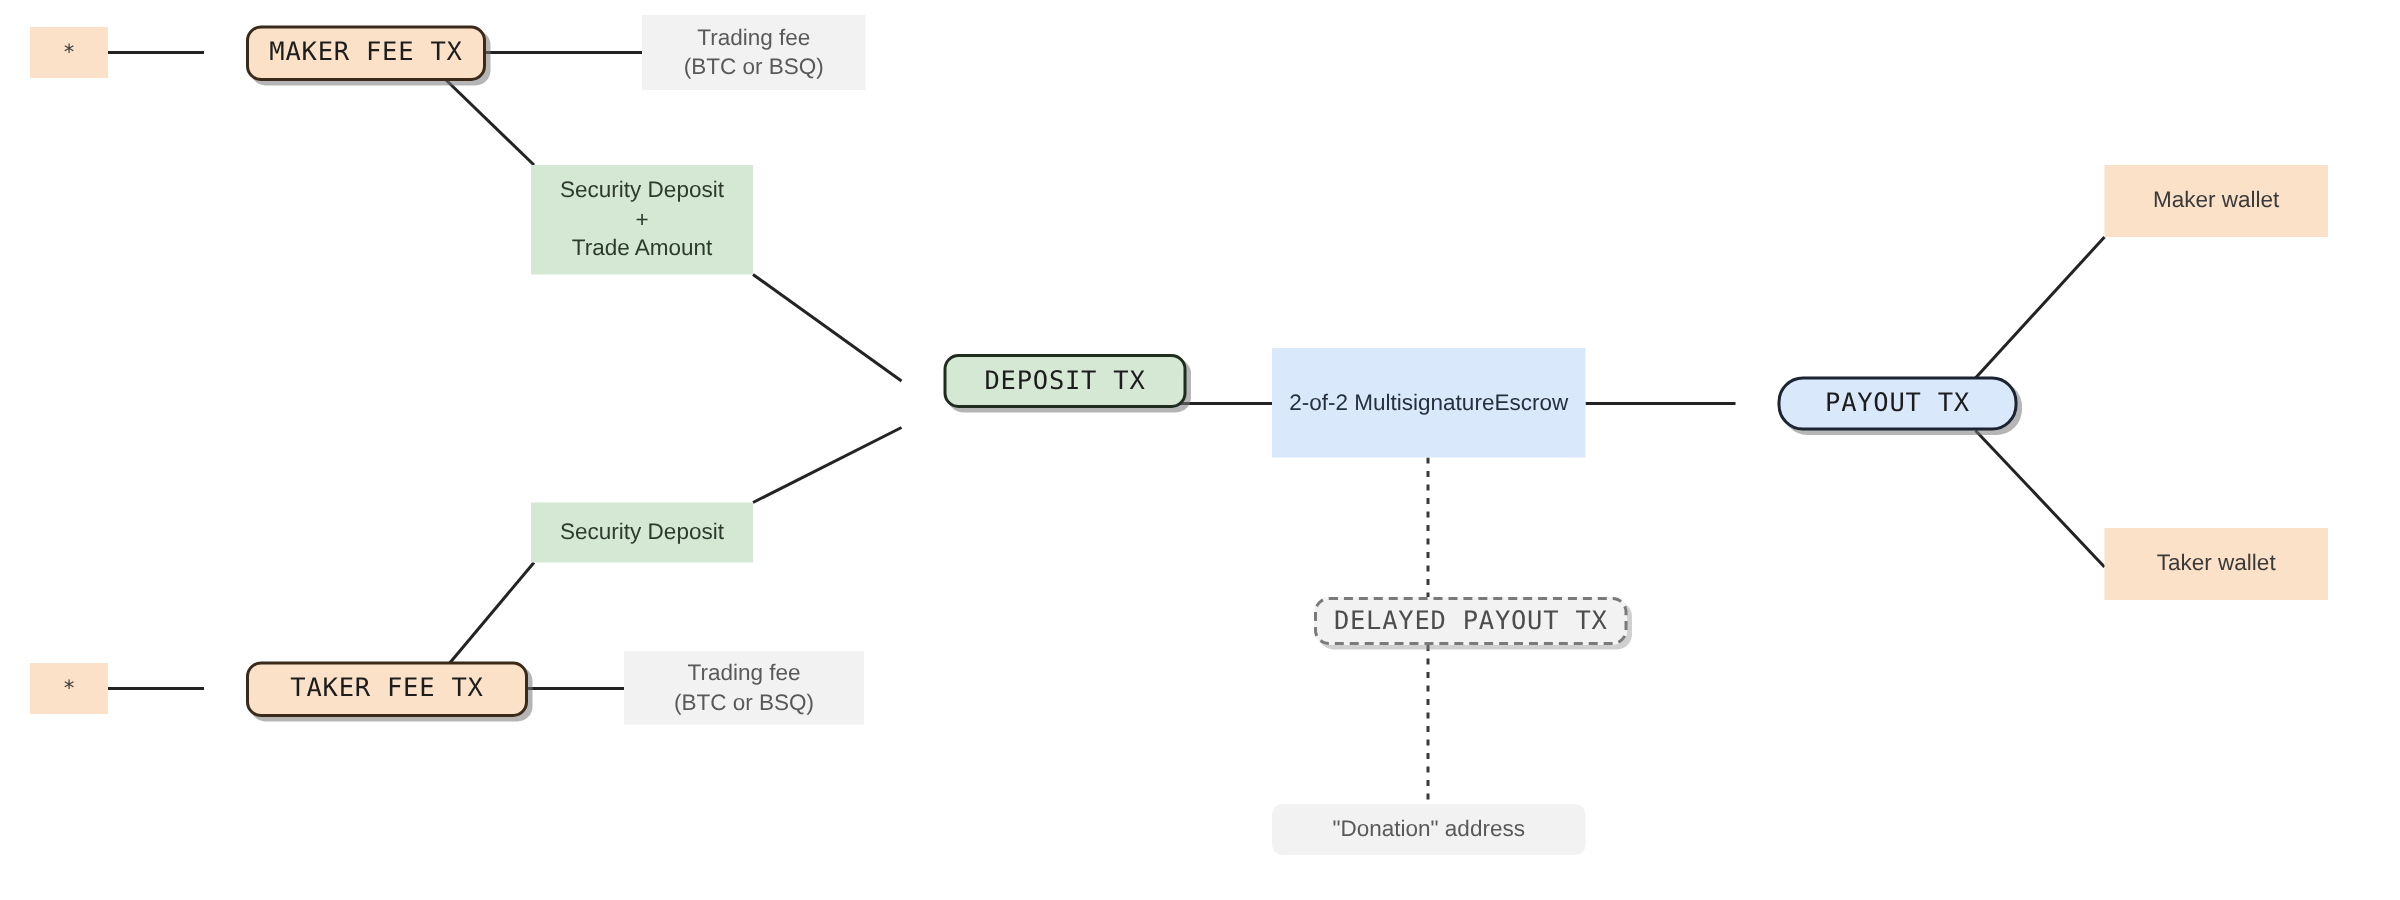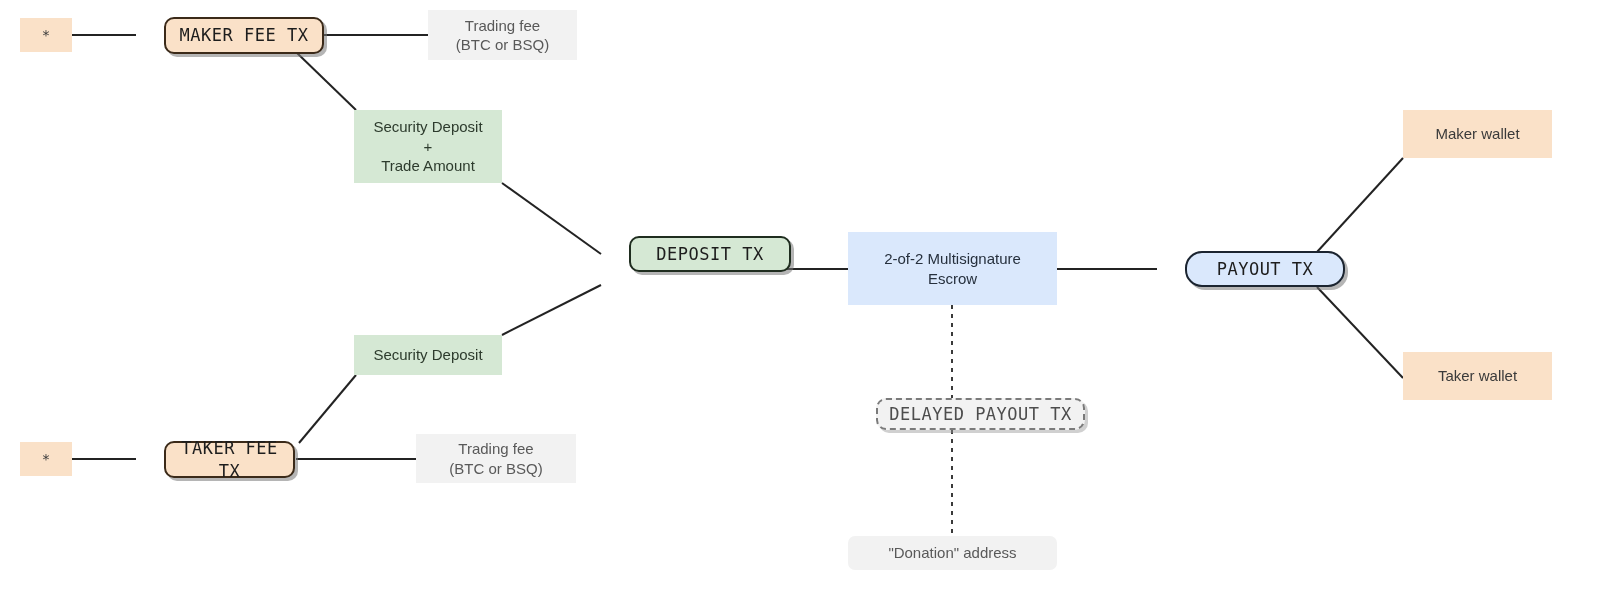--- a/index.html
+++ b/index.html
@@ -130,38 +130,38 @@
   <div class="node plain green two-line" style="left:354px; top:110px; width:148px; height:73px; flex-direction:column;">
     <span>Security Deposit</span>
     <span>+</span>
     <span>Trade Amount</span>
   </div>
 
   <div class="node plain orange ast" style="left:20px; top:442px; width:52px; height:34px;">
     <span>*</span>
   </div>
 
-  <div class="node tx orange" style="left:136px; top:441px; width:131px; height:37px;">
+  <div class="node tx orange" style="left:136px; top:441px; width:188px; height:37px;">
     <span>TAKER FEE TX</span>
   </div>
 
   <div class="node plain grey two-line" style="left:416px; top:434px; width:160px; height:49px; flex-direction:column;">
     <span>Trading fee</span>
     <span>(BTC or BSQ)</span>
   </div>
 
   <div class="node plain green" style="left:354px; top:335px; width:148px; height:40px;">
     <span>Security Deposit</span>
   </div>
 
   <div class="node tx green" style="left:601px; top:236px; width:162px; height:36px;">
     <span>DEPOSIT TX</span>
   </div>
 
-  <div class="node plain blue two-line" style="left:848px; top:232px; width:209px; height:73px; flex-direction:column;">
+  <div class="node plain blue two-line" style="left:848px; top:232px; width:209px; height:73px; flex-direction:row;">
     <span>2-of-2 Multisignature</span>
     <span>Escrow</span>
   </div>
 
   <div class="node tx dashed" style="left:848px; top:398px; width:209px; height:32px;">
     <span>DELAYED PAYOUT TX</span>
   </div>
 
   <div class="node plain grey rounded-soft" style="left:848px; top:536px; width:209px; height:34px;">
     <span>"Donation" address</span>

